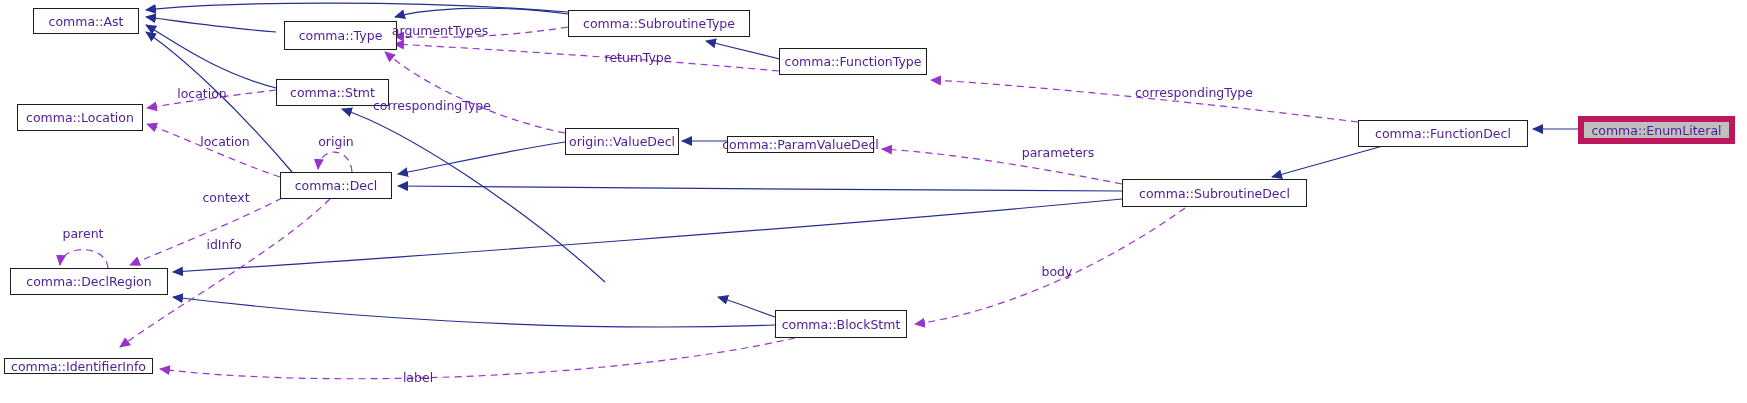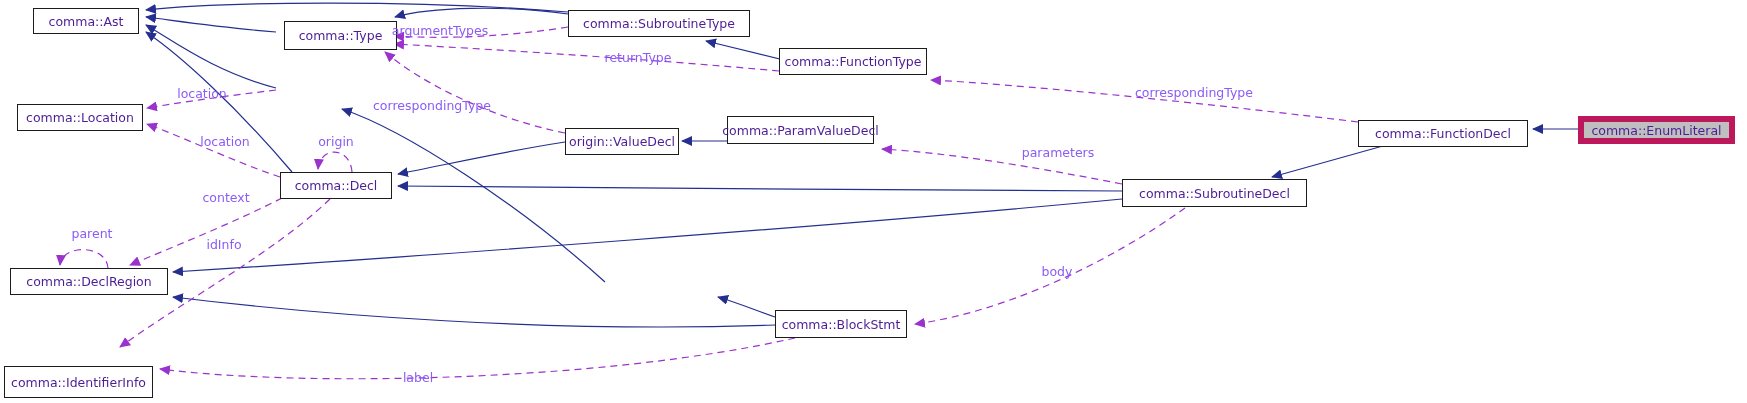--- a/index.html
+++ b/index.html
@@ -16,21 +16,21 @@
     background:#ffffff;
     border:1px solid #1c1c1c;
     box-sizing:border-box;
     display:flex;align-items:center;justify-content:center;
     font-size:12.5px;color:#4c1d95;white-space:nowrap;
     cursor:pointer;
   }
   .node.highlight{background:#bfbfbf;border:6px solid #be185d;}
   .edge-label{
     position:absolute;z-index:2;
-    font-size:12.5px;color:#8b5cf6;white-space:nowrap;
+    font-size:12.5px;color:#4c1d95;white-space:nowrap;
     transform:translate(-50%,-50%);
   }
   .solid-edge{fill:none;stroke:#242f8f;stroke-width:1.2;}
   .dashed-edge{fill:none;stroke:#9a32cd;stroke-width:1.2;stroke-dasharray:7,5;}
 </style>
 </head>
 <body>
 
 <div id="canvas">
 
@@ -71,39 +71,40 @@
     <path class="dashed-edge" d="M108,268 C106,244 62,244 60,265" marker-end="url(#arrow-purple)"></path>
     <path class="dashed-edge" d="M330,199 C275,252 185,300 120,347" marker-end="url(#arrow-purple)"></path>
     <path class="dashed-edge" d="M1122,184 C1035,167 950,153 882,149" marker-end="url(#arrow-purple)"></path>
     <path class="dashed-edge" d="M1185,208 C1110,262 1005,312 915,324" marker-end="url(#arrow-purple)"></path>
     <path class="dashed-edge" d="M795,338 C600,382 300,387 160,369" marker-end="url(#arrow-purple)"></path>
   </svg>
 
   <div class="node" style="left:33px;top:8px;width:106px;height:26px">comma::Ast</div>
   <div class="node" style="left:17px;top:104px;width:126px;height:27px">comma::Location</div>
   <div class="node" style="left:284px;top:21px;width:113px;height:29px">comma::Type</div>
+  <div class="node" style="left:276px;top:79px;width:113px;height:27px">comma::Stmt</div>
   <div class="node" style="left:568px;top:10px;width:182px;height:27px">comma::SubroutineType</div>
   <div class="node" style="left:779px;top:48px;width:148px;height:27px">comma::FunctionType</div>
   <div class="node" style="left:565px;top:128px;width:114px;height:27px">origin::ValueDecl</div>
-  <div class="node" style="left:727px;top:116px;width:147px;height:28px">comma::ParamValueDecl</div>
+  <div class="node" style="left:727px;top:136px;width:147px;height:17px">comma::ParamValueDecl</div>
   <div class="node" style="left:280px;top:172px;width:112px;height:27px">comma::Decl</div>
   <div class="node" style="left:1122px;top:179px;width:185px;height:28px">comma::SubroutineDecl</div>
   <div class="node" style="left:1358px;top:120px;width:170px;height:27px">comma::FunctionDecl</div>
   <div class="node highlight" style="left:1578px;top:116px;width:157px;height:28px">comma::EnumLiteral</div>
   <div class="node" style="left:10px;top:268px;width:158px;height:27px">comma::DeclRegion</div>
-  <div class="node" style="left:4px;top:366px;width:149px;height:32px">comma::IdentifierInfo</div>
+  <div class="node" style="left:4px;top:358px;width:149px;height:16px">comma::IdentifierInfo</div>
   <div class="node" style="left:775px;top:310px;width:132px;height:28px">comma::BlockStmt</div>
 
   <span class="edge-label" style="left:440px;top:30px">argumentTypes</span>
   <span class="edge-label" style="left:638px;top:57px">returnType</span>
   <span class="edge-label" style="left:432px;top:105px">correspondingType</span>
   <span class="edge-label" style="left:1194px;top:92px">correspondingType</span>
   <span class="edge-label" style="left:202px;top:93px">location</span>
   <span class="edge-label" style="left:225px;top:141px">location</span>
   <span class="edge-label" style="left:336px;top:141px">origin</span>
   <span class="edge-label" style="left:226px;top:197px">context</span>
-  <span class="edge-label" style="left:92px;top:233px">parent</span>
+  <span class="edge-label" style="left:83px;top:233px">parent</span>
   <span class="edge-label" style="left:224px;top:244px">idInfo</span>
   <span class="edge-label" style="left:1058px;top:152px">parameters</span>
   <span class="edge-label" style="left:1057px;top:271px">body</span>
   <span class="edge-label" style="left:418px;top:377px">label</span>
 
 </div>
 
 </body></html>

